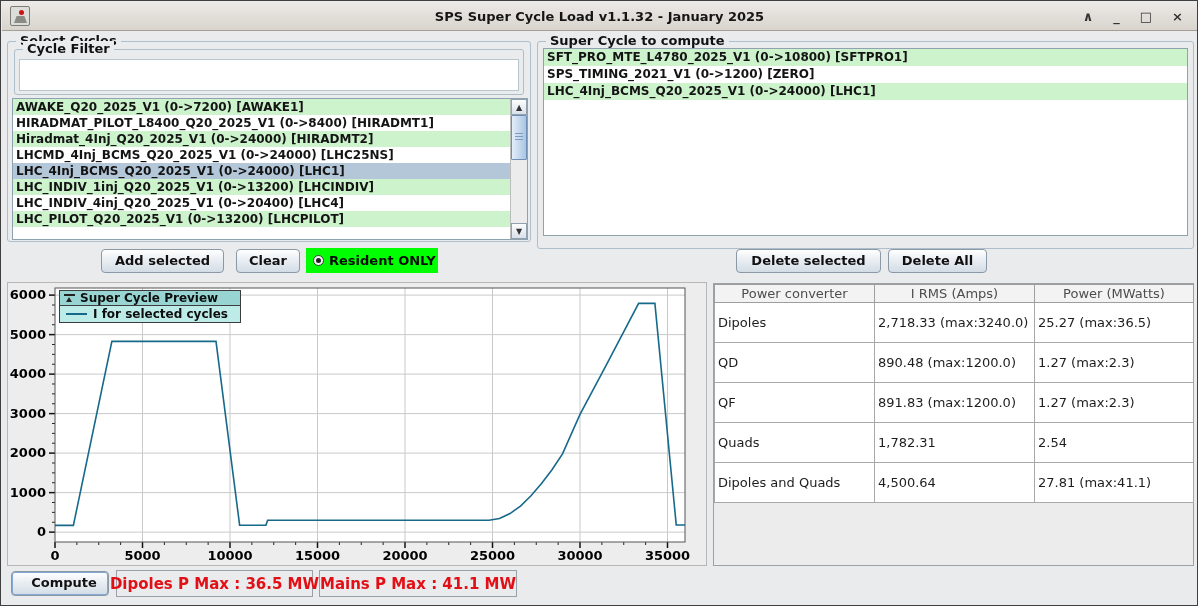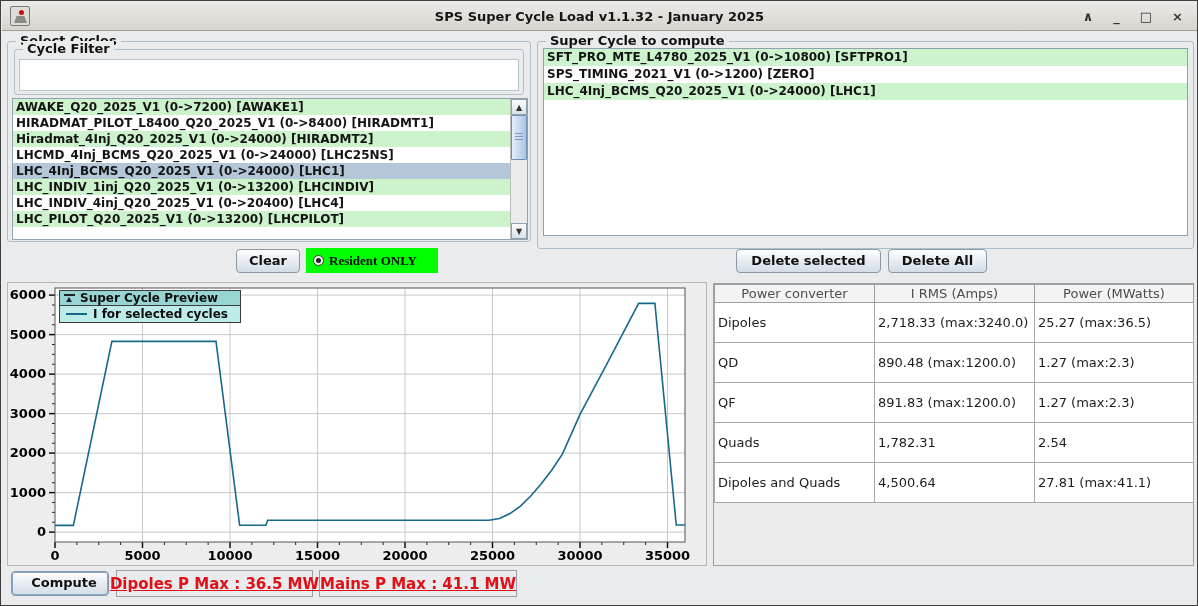--- a/index.html
+++ b/index.html
@@ -71,21 +71,21 @@
   .swatch { width:21px; height:2px; margin:0 6px 0 6px; }
 
   
   #table-panel { position:absolute; left:712px; top:282px; width:481px; height:283px; background:#ececec; border:1px solid #9aa2a8; }
   #power-table { border-collapse:collapse; width:479px; table-layout:fixed; }
   #power-table th { font-size:13px; font-weight:normal; color:#4d4d4d; background:#f3f3f3; border:1px solid #9e9e9e; height:18px;text-align:center; }
   #power-table td { font-size:13px; color:#1d1d1d; background:#ffffff; border:1px solid #a8a8a8; height:16px; padding:12px 3px; white-space:nowrap; overflow:hidden; }
 
   
   #btn-compute { left:10px; top:570px; width:98px; height:25px; box-shadow:inset 0 0 0 1px #86a7d2;padding-left:8px; }
-  .alert-box { position:absolute; top:569px; height:27px; border:1px solid #99a1a8; display:flex; align-items:center; justify-content:center; font-size:15px; font-weight:bold; white-space:nowrap;text-decoration:underline; }
+  .alert-box { position:absolute; top:569px; height:27px; border:1px solid #99a1a8; display:flex; align-items:center; justify-content:center; font-size:15px; font-weight:bold; white-space:nowrap; }
   #dipoles-box { left:115px; width:197px; }
   #mains-box { left:318px; width:198px;text-align:center; }
 </style>
 </head>
 <body>
 
 <div id="root">
 
   <div class="titlebar">
     <div class="app-icon">
@@ -132,22 +132,23 @@
 
   <div class="tpanel" id="compute-panel">
     <div class="ptitle">Super Cycle to compute</div>
     <div id="compute-list">
         <div class="lrow resident">SFT_PRO_MTE_L4780_2025_V1 (0-&gt;10800) [SFTPRO1]</div>
         <div class="lrow normal">SPS_TIMING_2021_V1 (0-&gt;1200) [ZERO]</div>
         <div class="lrow resident">LHC_4Inj_BCMS_Q20_2025_V1 (0-&gt;24000) [LHC1]</div>
       </div>
   </div>
 
+  <div class="btn" id="btn-add">Add selected</div>
   <div class="btn" id="btn-clear">Clear</div>
-  <div id="resident-box" style="background: rgb(0, 255, 0); font-family: Liberation Serif, serif;">
+  <div id="resident-box" style="background: rgb(0, 255, 0);">
     <div class="radio">
         <div class="rdot"></div>
       </div>
     <span id="resident-label">Resident ONLY</span>
   </div>
   <div class="btn" id="btn-del-sel">Delete selected</div>
   <div class="btn" id="btn-del-all">Delete All</div>
 
   <div id="chart-panel">
     <svg id="chart-svg" width="698" height="282">

